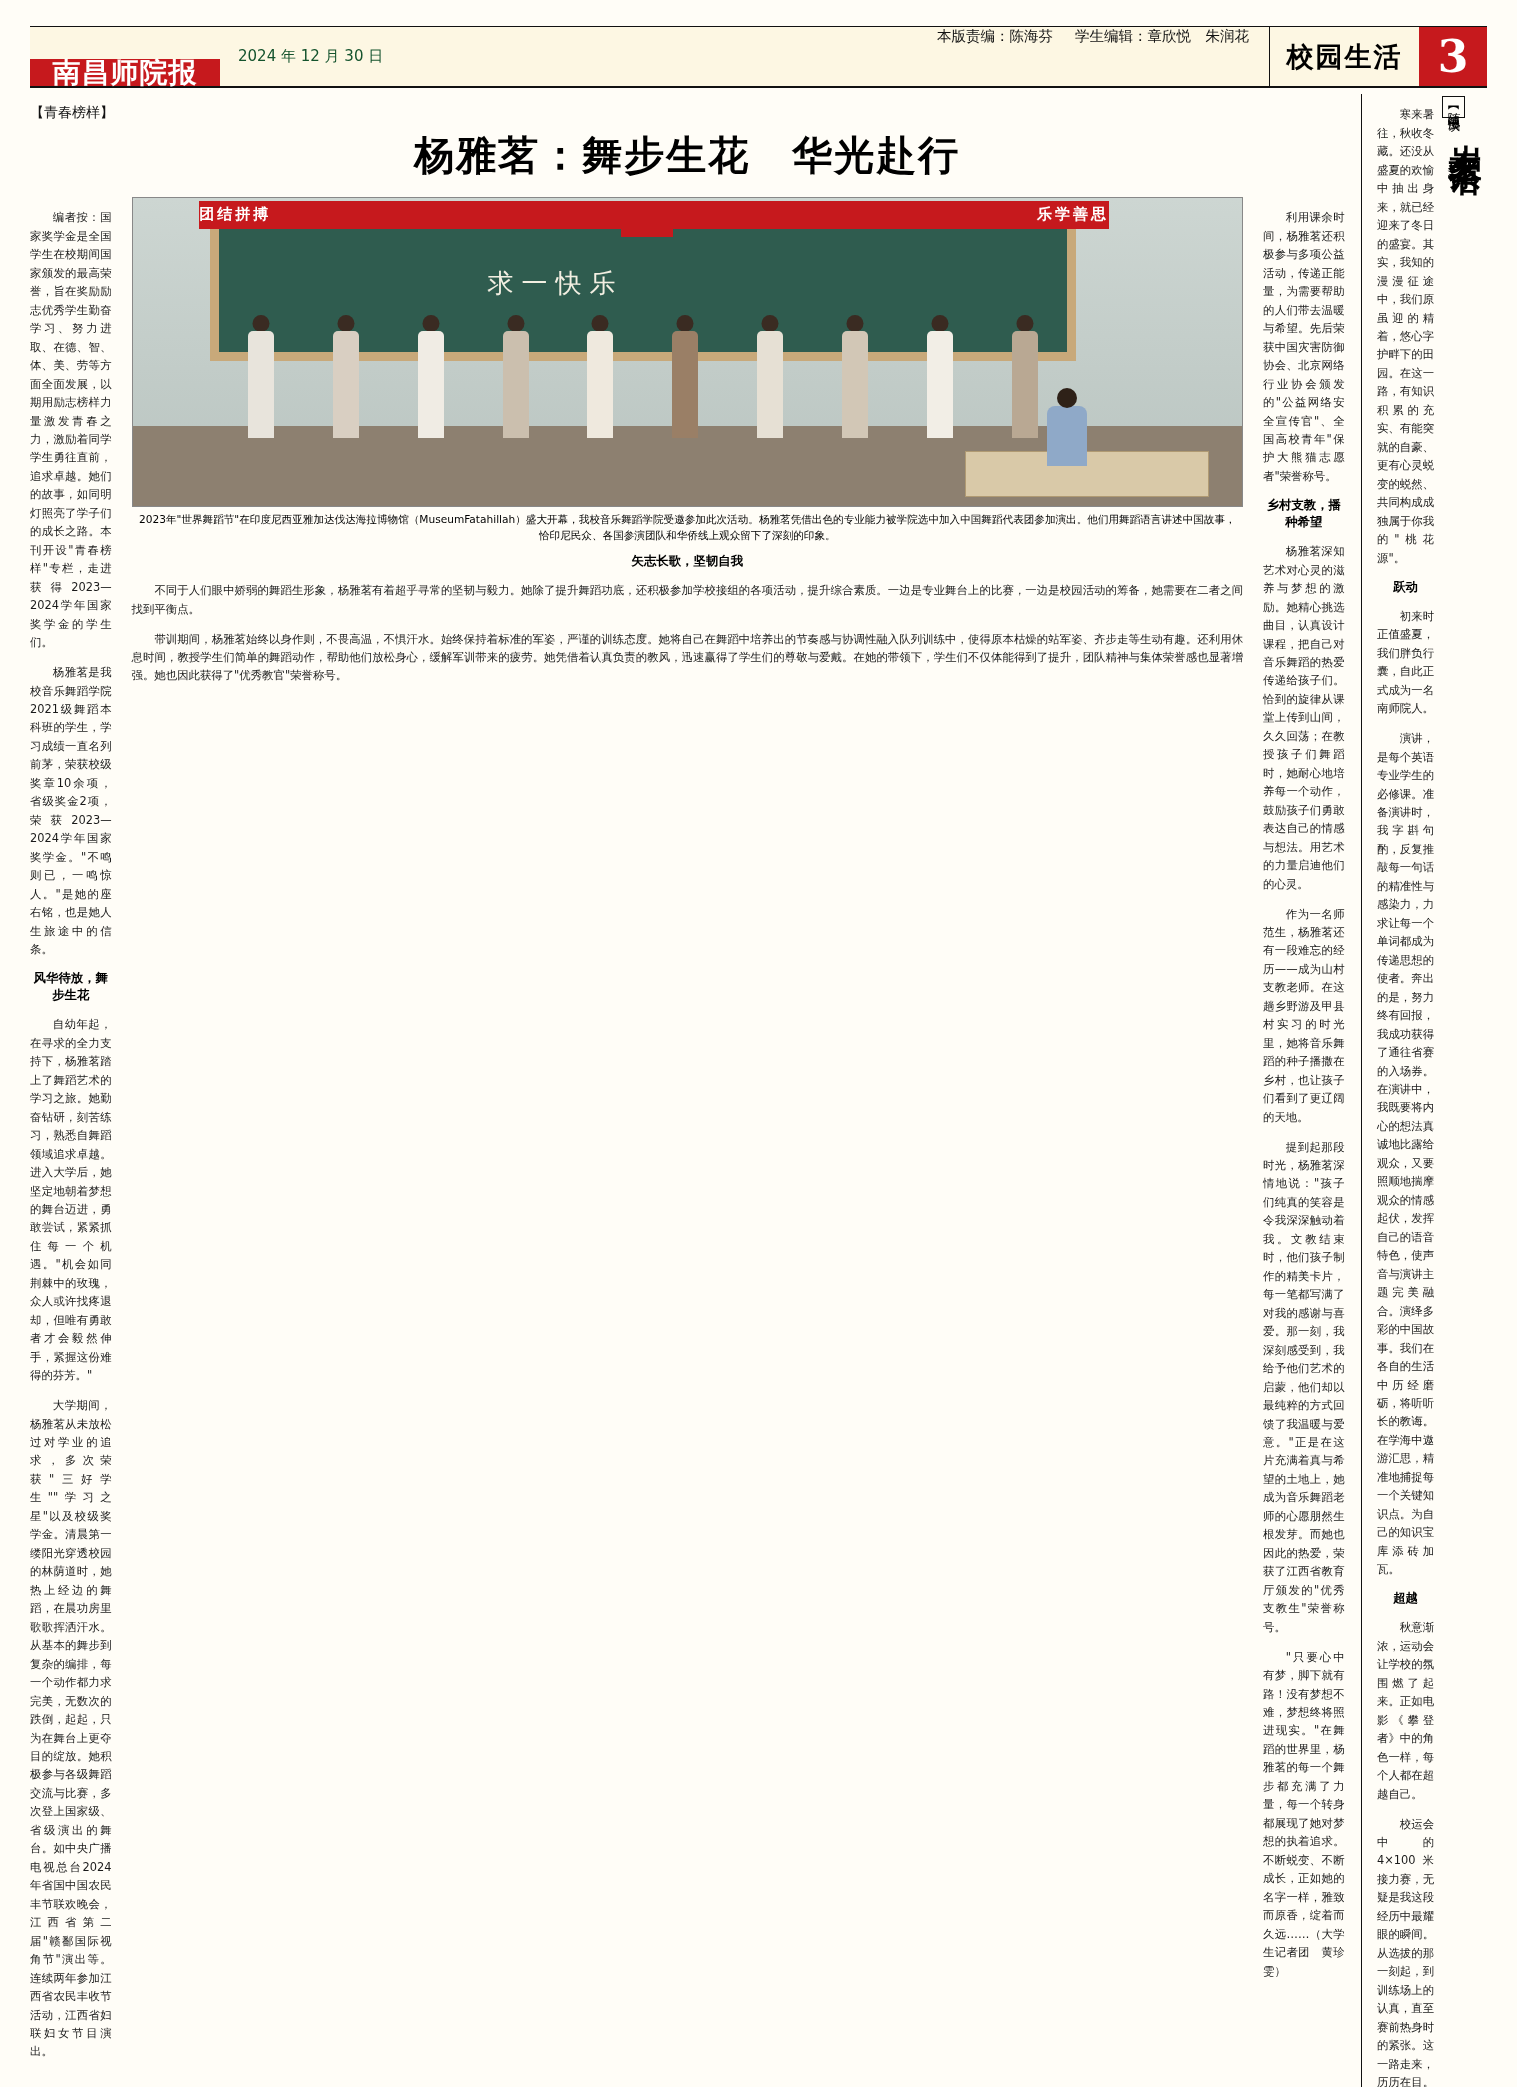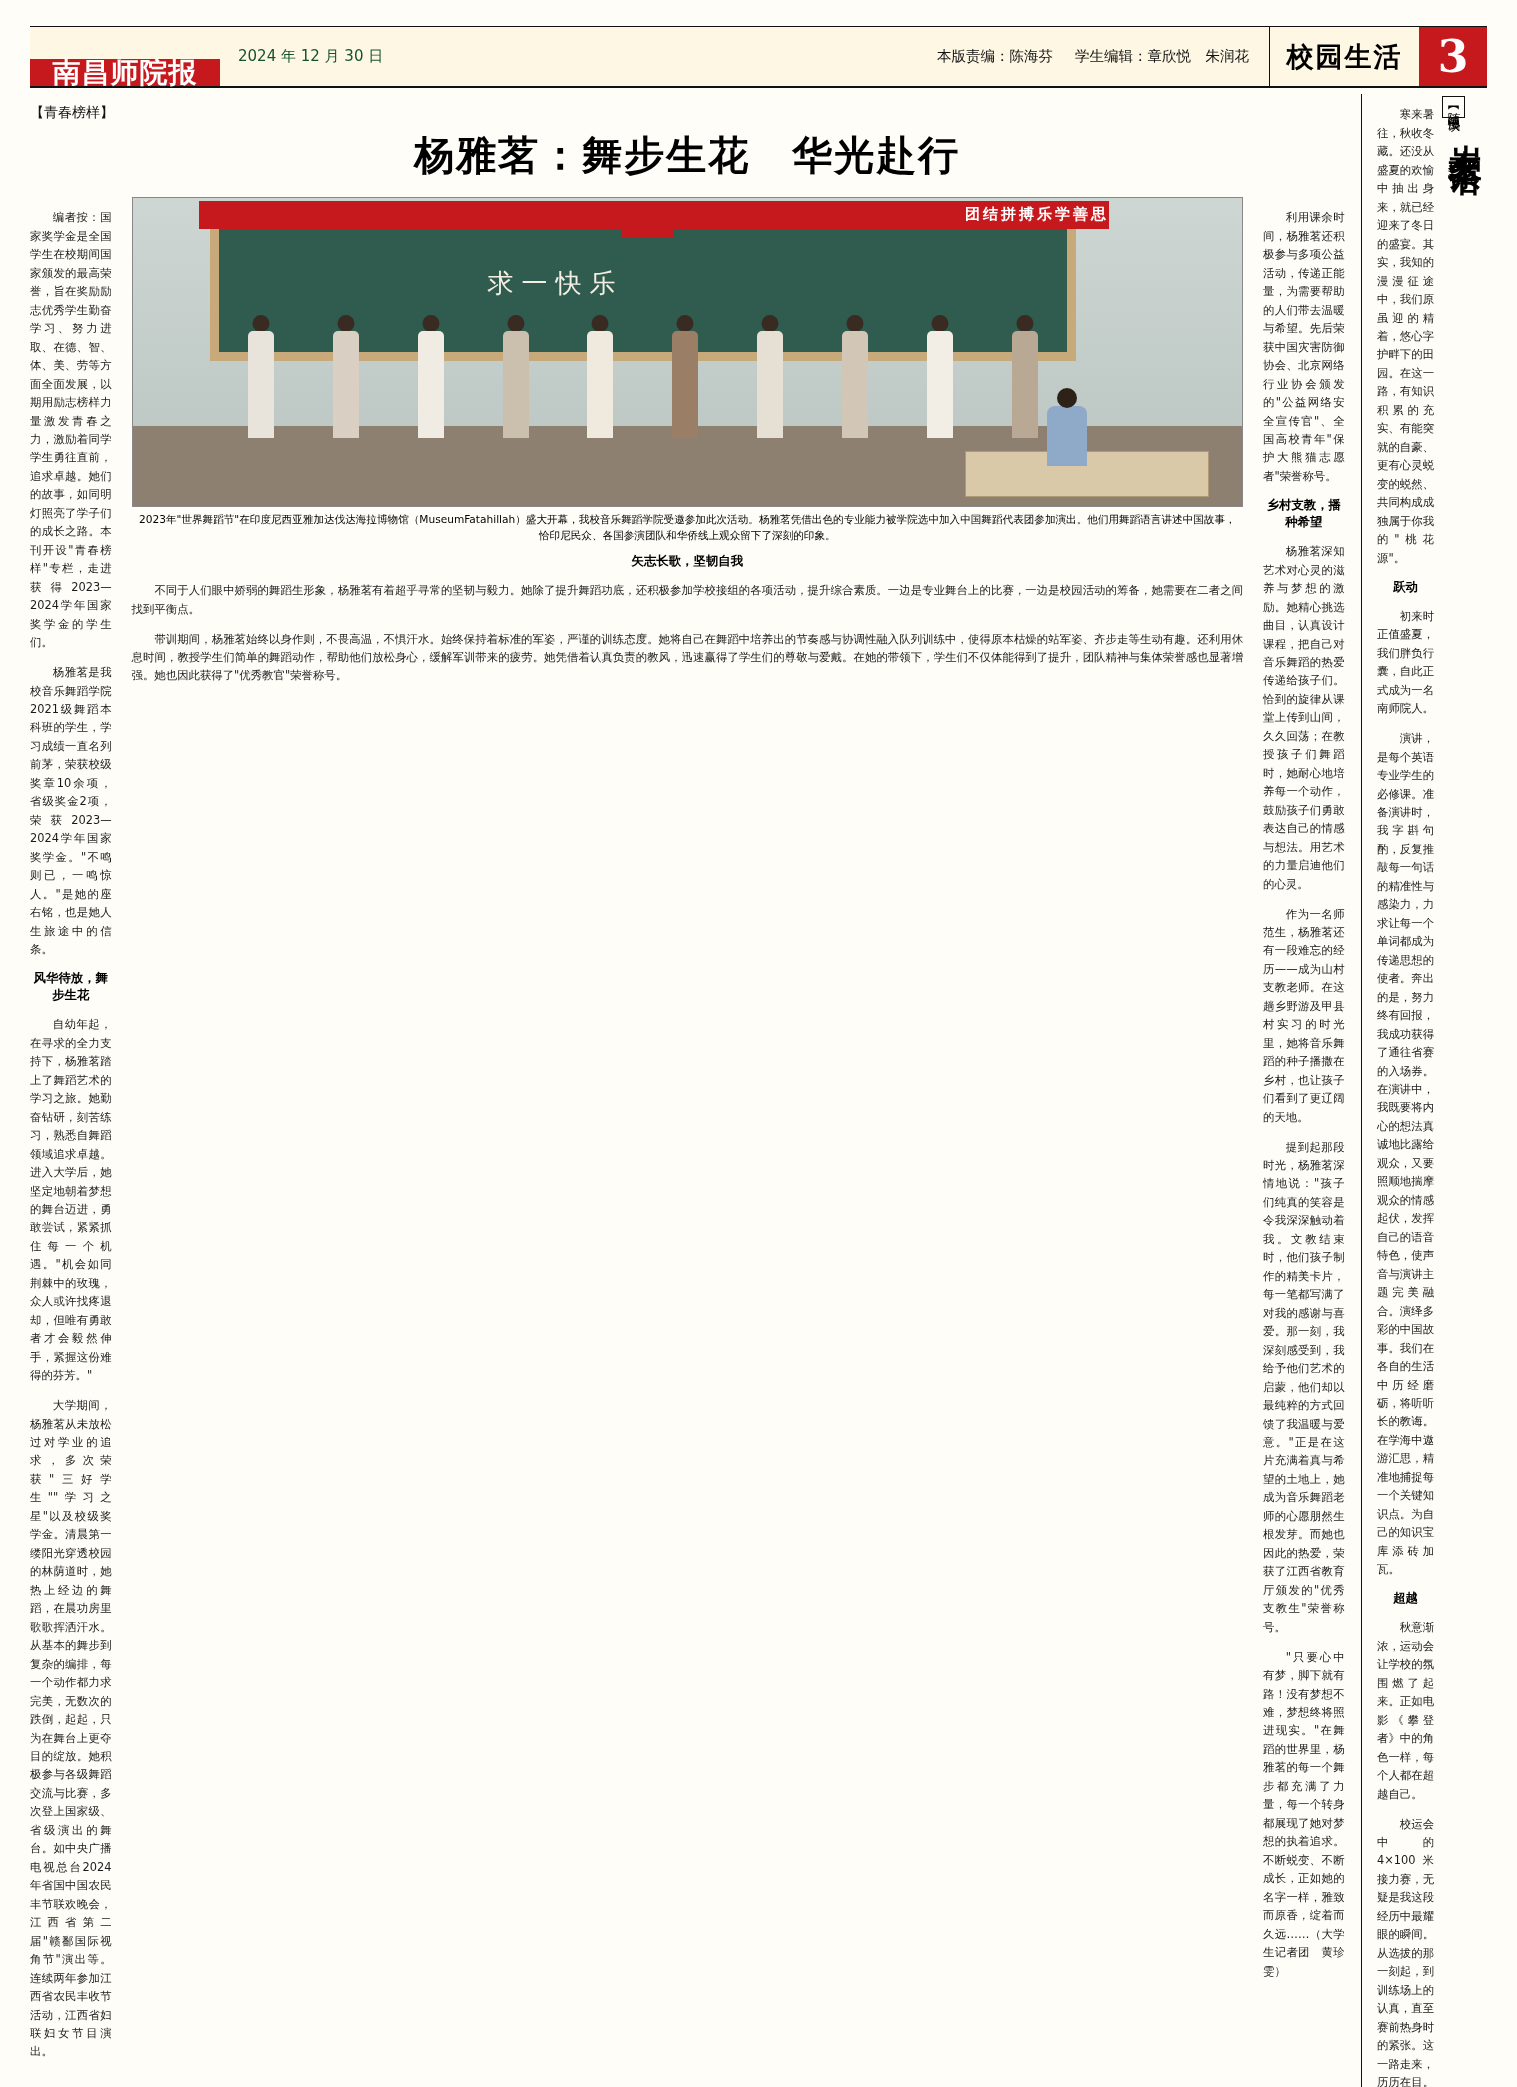--- a/index.html
+++ b/index.html
@@ -41,21 +41,20 @@
   .masthead-date {
     padding-left: 18px;
     display: flex;
     align-items: center;
     font-size: 15px;
     color: #14532d;
   }
   .masthead-editors {
     margin-left: auto;
     display: flex;
-    align-items: center;
     gap: 22px;
     font-size: 14.5px;
     color: #111;
     padding-right: 20px;
   }
   .section-box {
     width: 150px;
     border-left: 1px solid #111;
     display: flex;
     align-items: center;
@@ -152,21 +151,21 @@
     position: relative;
     overflow: hidden;
   }
   .cr-board {
     position: absolute; left: 7%; top: 6%; width: 78%; height: 47%;
     background: #2f5c4f; border: 9px solid #c8a97a;
   }
   .cr-banner {
     position: absolute; left: 6%; top: 1%; width: 82%; height: 9%;
     background: #c6191d; color: #fff; font-size: 15px; font-weight: bold;
-    display: flex; align-items: center; justify-content: flex-end;
+    display: flex; align-items: center; justify-content: space-between;
     letter-spacing: 3px;
   }
   .cr-flag {
     position: absolute; left: 44%; top: 1.5%; width: 52px; height: 34px;
     background: #c6191d;
   }
   .cr-chalk {
     position: absolute; left: 32%; top: 22%; color: #f3efe2;
     font-size: 26px; letter-spacing: 8px; font-family: "DejaVu Serif", serif;
   }

